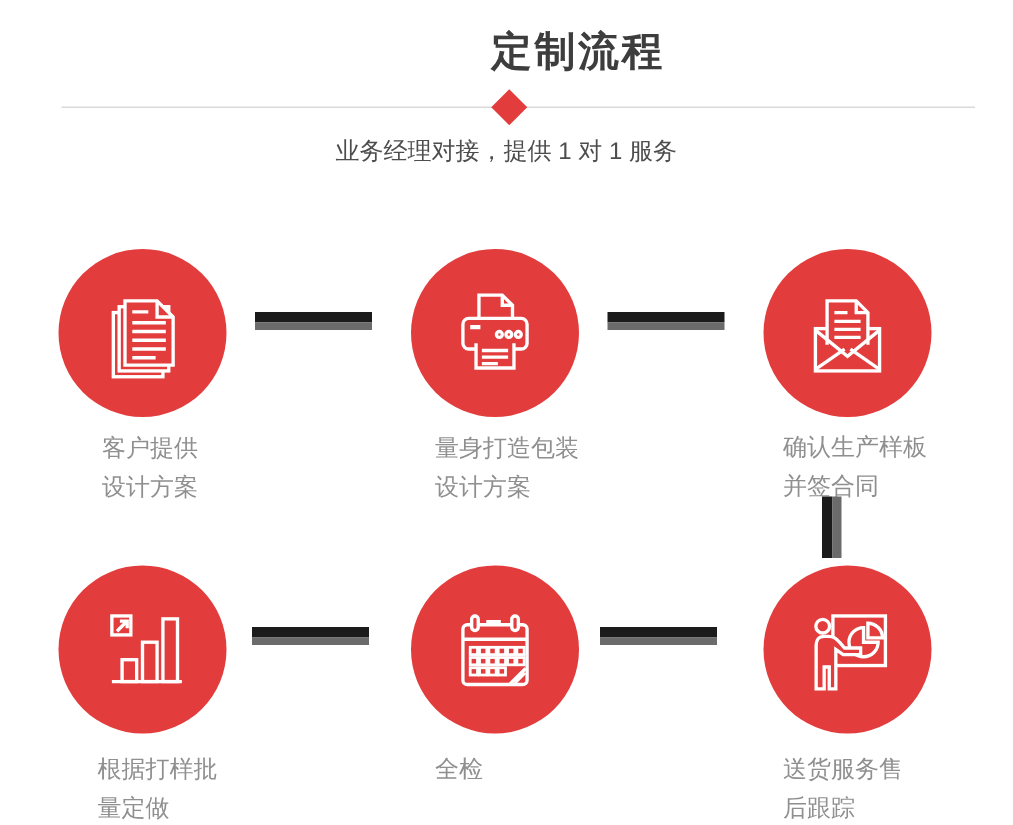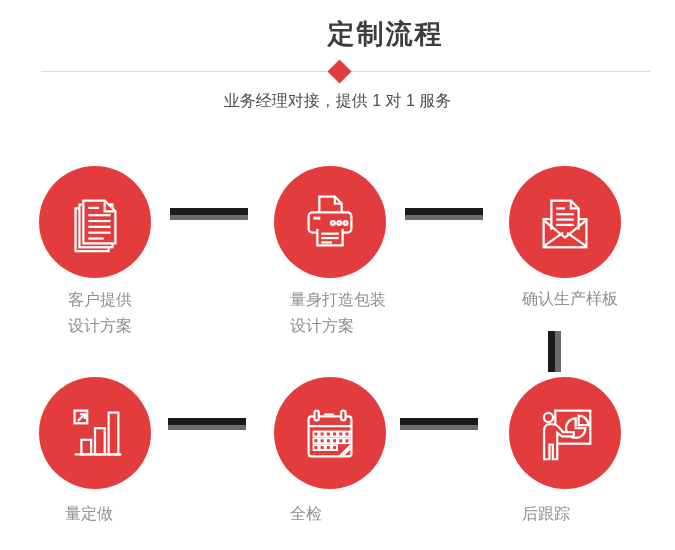--- a/index.html
+++ b/index.html
@@ -161,28 +161,31 @@
   <div class="step-label l1">
     <span>客户提供</span>
     <span>设计方案</span>
   </div>
   <div class="step-label l2">
     <span>量身打造包装</span>
     <span>设计方案</span>
   </div>
   <div class="step-label l3">
     <span>确认生产样板</span>
+    <span>并签合同</span>
   </div>
   <div class="step-label l4">
+    <span>根据打样批</span>
     <span>量定做</span>
   </div>
   <div class="step-label l5">
     <span>全检</span>
   </div>
   <div class="step-label l6">
+    <span>送货服务售</span>
     <span>后跟踪</span>
   </div>
 
   <div class="hbar k1">
       <div class="b1"></div>
       <div class="b2"></div>
     </div>
   <div class="hbar k2">
       <div class="b1"></div>
       <div class="b2"></div>

